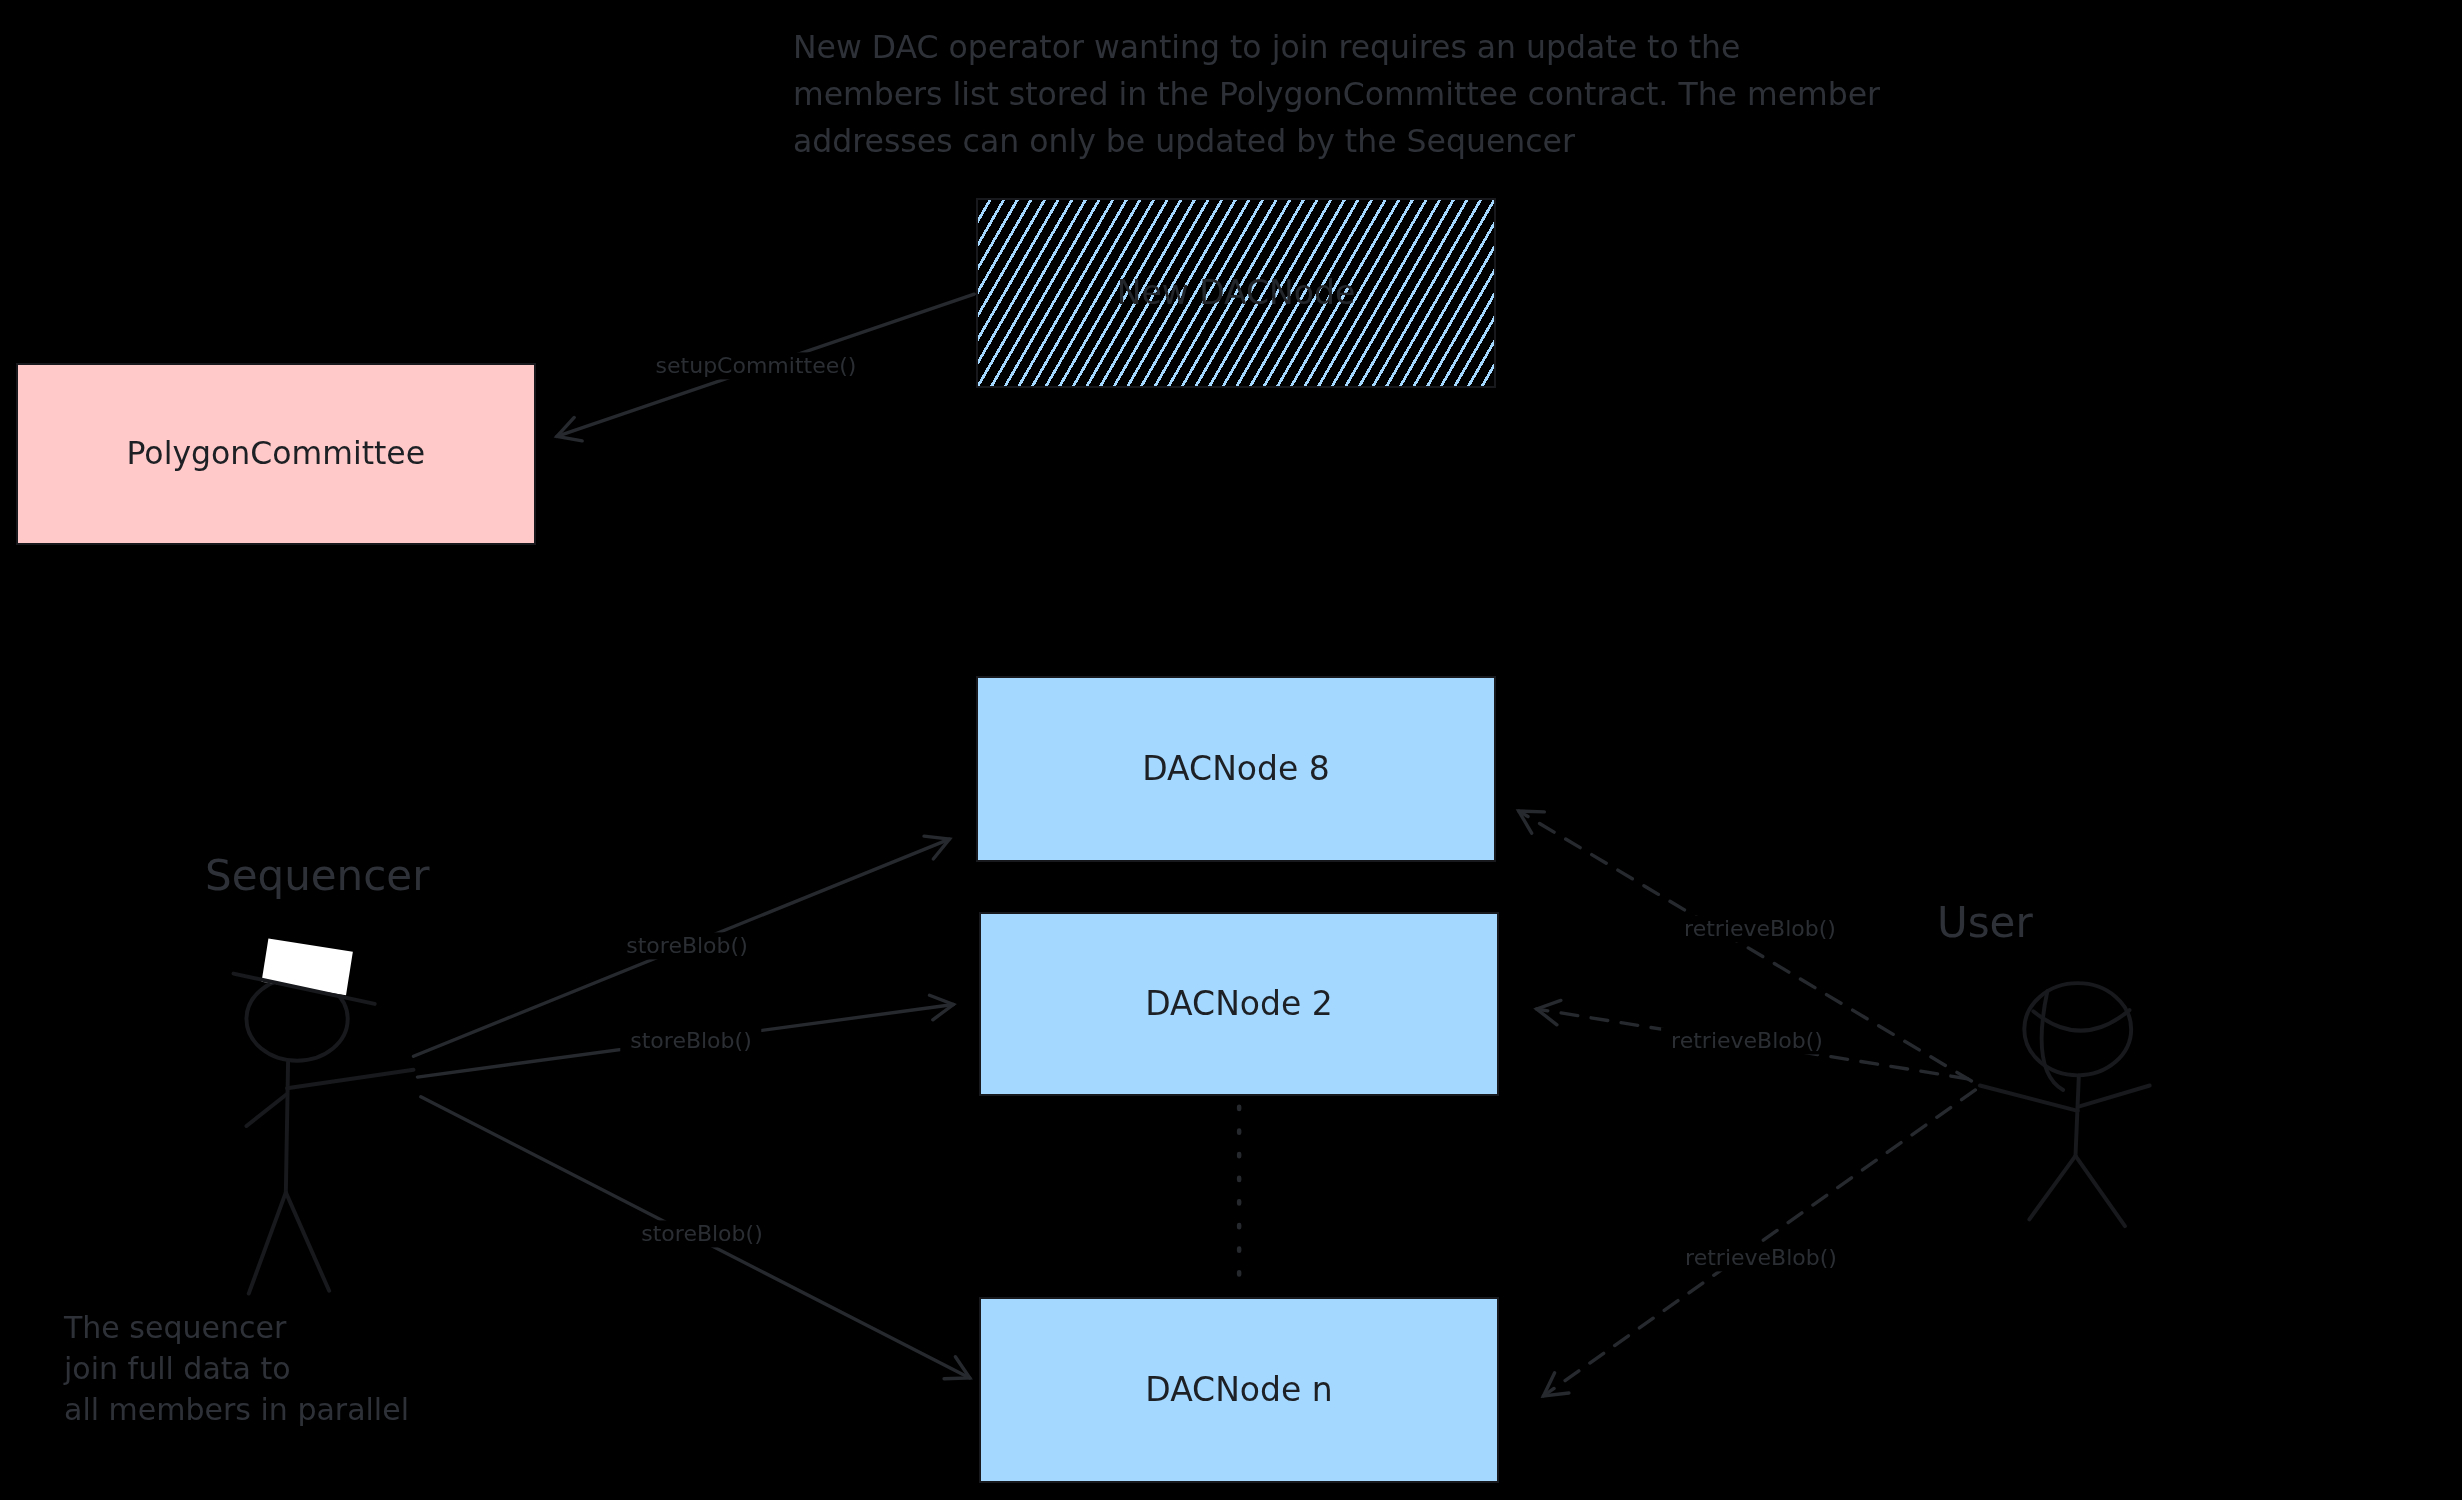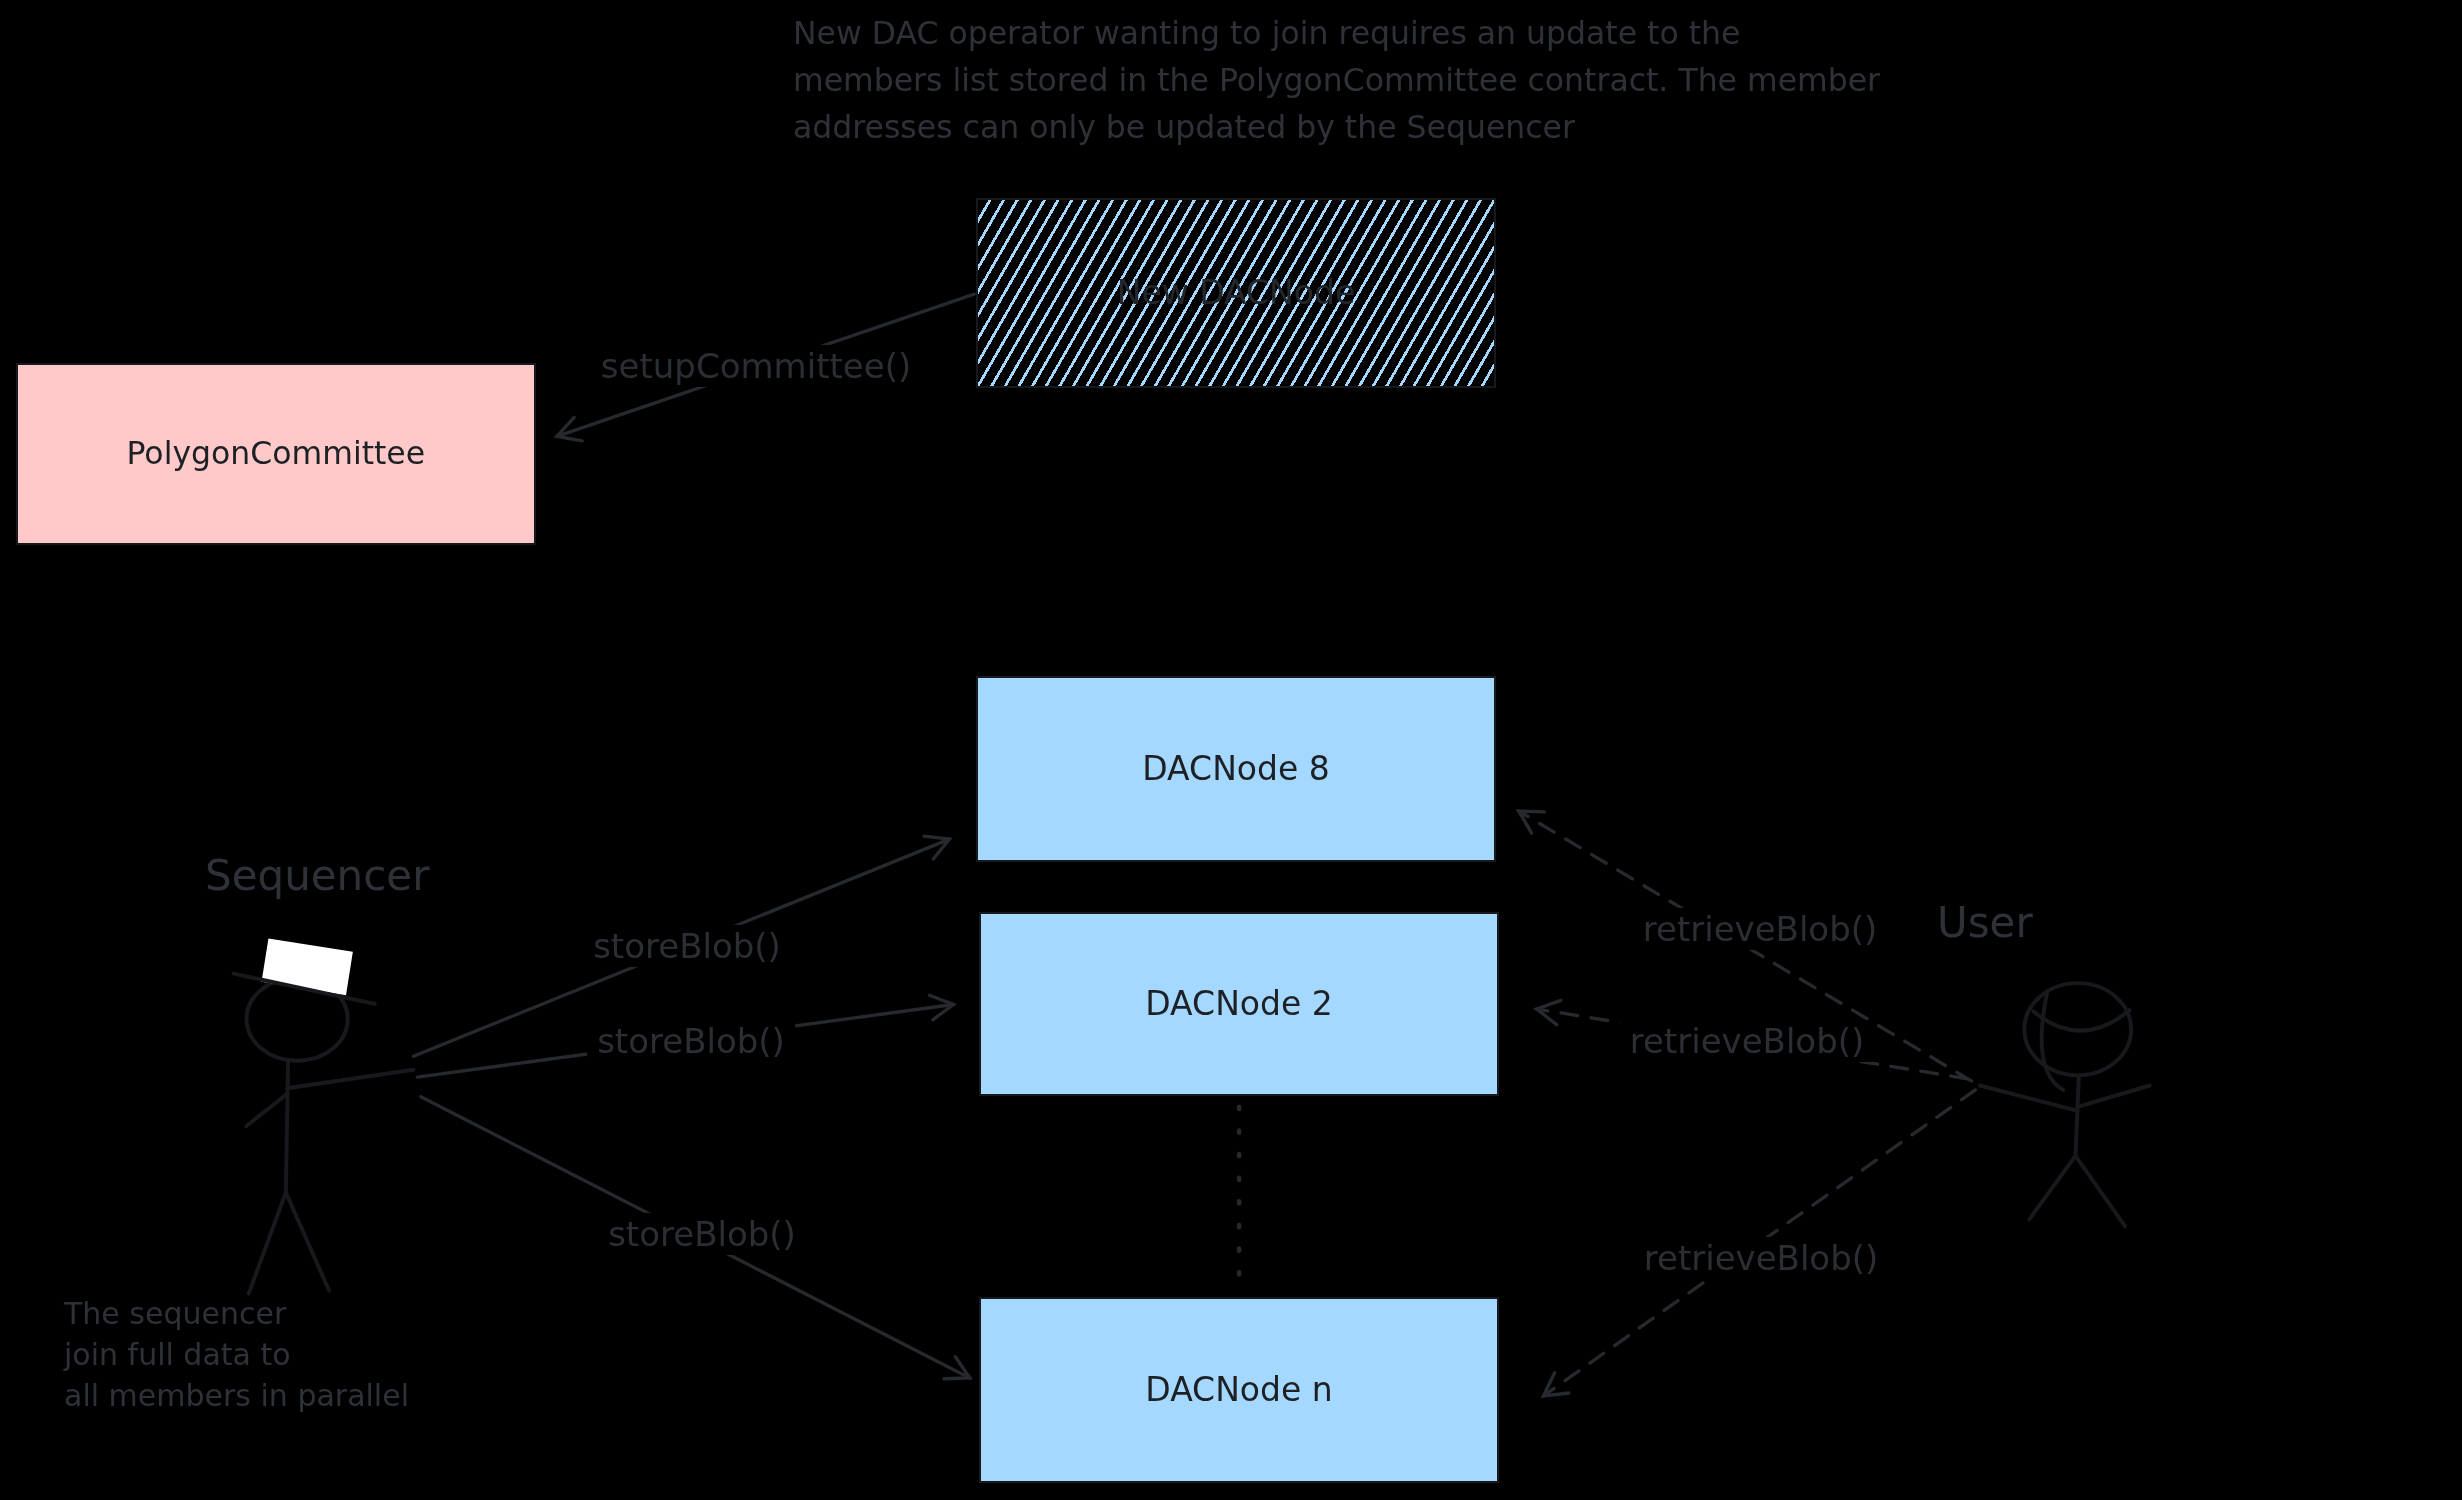--- a/index.html
+++ b/index.html
@@ -35,34 +35,34 @@
   }
   .box.pink{background:var(--box-pink);}
   .box.blue{background:var(--box-blue);}
   .box.hatch{
     background:repeating-linear-gradient(120deg,
       rgba(0,0,0,0) 0px, rgba(0,0,0,0) 9px,
       var(--box-blue) 9px, var(--box-blue) 11.8px);
   }
   .box.hatch .ln{color:#23272b;}
 
-  .note{position:absolute;z-index:3;color:var(--text-annotation);}
+  .note{position:absolute;z-index:3;color:var(--text-annotation);margin-top:14px;}
   .note .ln{white-space:pre;}
   .note-top{left:793px;top:10px;font-size:31.5px;line-height:47px;}
   .note-retr{left:1914px;top:693px;font-size:30px;line-height:42px;}
   .note-seq{left:64px;top:1293px;font-size:30px;line-height:41px;}
 
   .actor-label{position:absolute;z-index:3;color:var(--text-annotation);font-size:42px;white-space:pre;}
   .actor-sequencer{left:205px;top:851px;}
   .actor-user{left:1937px;top:898px;}
 
   .edge-label{
     position:absolute;z-index:4;transform:translate(-50%,-50%);
     background:var(--background);color:var(--text-label);
-    font-size:34px;padding:1.1px 10px;white-space:pre;
+    font-size:22px;padding:1.1px 10px;white-space:pre;
   }
 
   
   .box-newdac{left:976px;top:198px;width:520px;height:190px;}
   .box-polygon{left:15.8px;top:363px;width:520px;height:182px;font-size:31.5px;}
   .box-node1{left:976px;top:676px;width:520px;height:186px;}
   .box-node2{left:979px;top:912px;width:520px;height:184px;}
   .box-noden{left:979px;top:1297px;width:520px;height:186px;}
 </style>
 </head>

